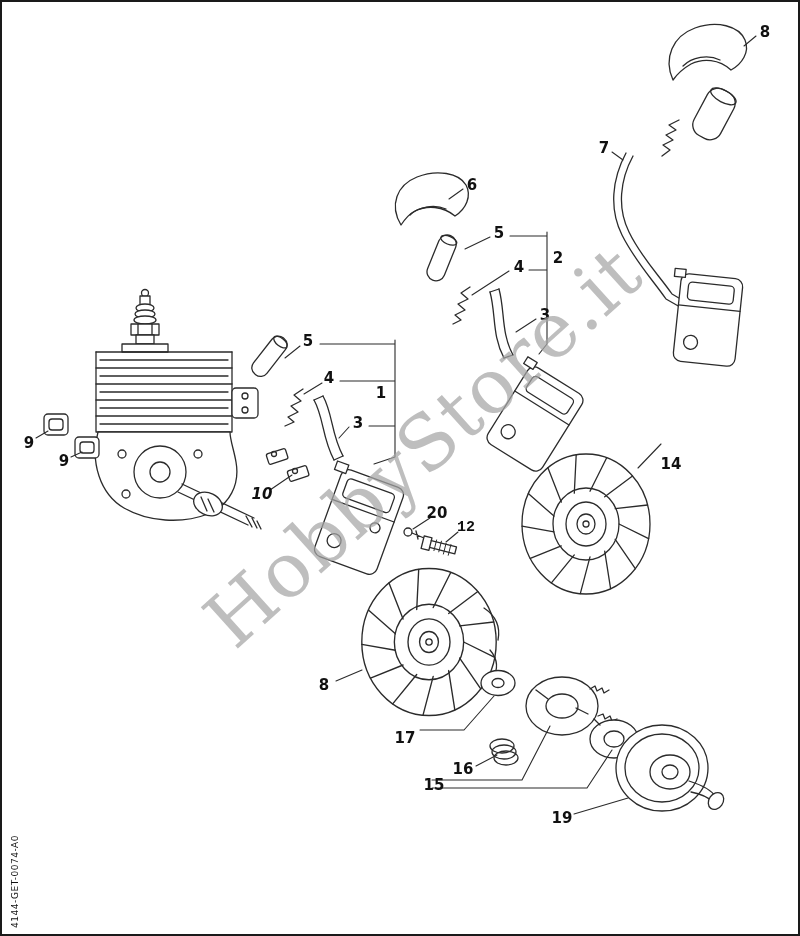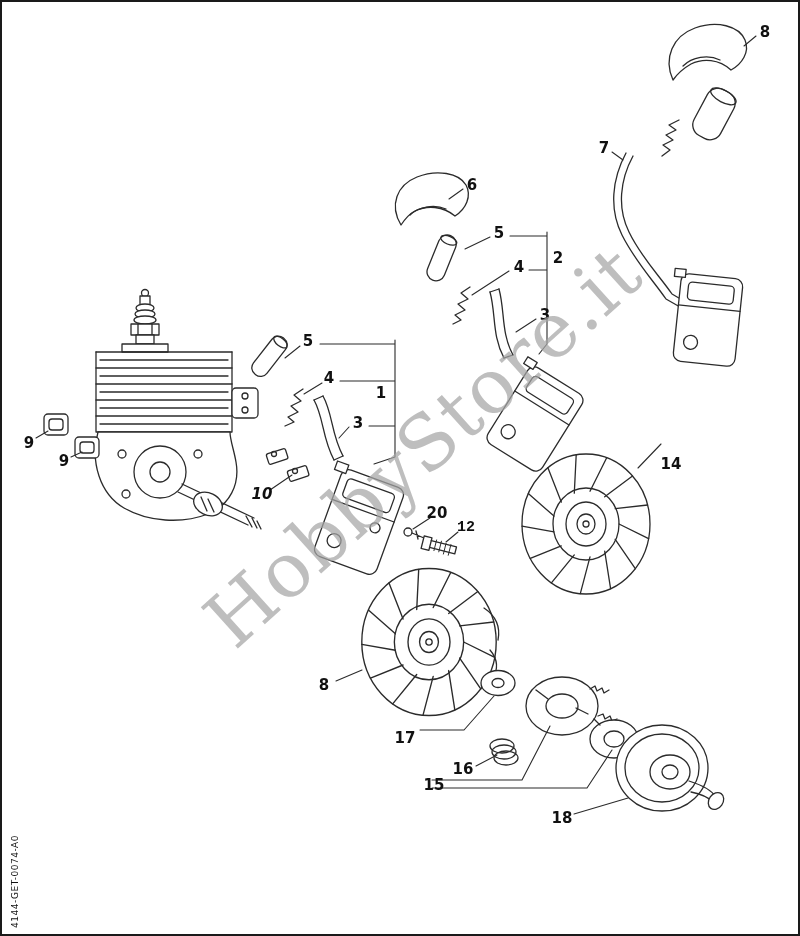--- a/index.html
+++ b/index.html
@@ -293,20 +293,20 @@
       <span class="part-label" style="left: 27px; top: 441px;">9</span>
       <span class="part-label" style="left: 62px; top: 459px;">9</span>
       <span class="part-label" style="left: 669px; top: 437px; margin-top: 25px;">14</span>
       <span class="part-label" style="left: 260px; top: 492px; font-style: italic;">10</span>
       <span class="part-label" style="left: 435px; top: 511px;">20</span>
       <span class="part-label" style="left: 464px; top: 525px; font-family: Liberation Mono, monospace;">12</span>
       <span class="part-label" style="left: 322px; top: 683px;">8</span>
       <span class="part-label" style="left: 403px; top: 736px;">17</span>
       <span class="part-label" style="left: 461px; top: 767px;">16</span>
       <span class="part-label" style="left: 432px; top: 783px;">15</span>
-      <span class="part-label" style="left: 560px; top: 816px;">18</span>
+      <span class="part-label" style="left: 560px; top: 816px;">19</span>
     </div>
 
   <div id="watermark">HobbyStore.it</div>
 
   <div id="doc-code">4144-GET-0074-A0</div>
 
 </div>
 
 </body></html>

